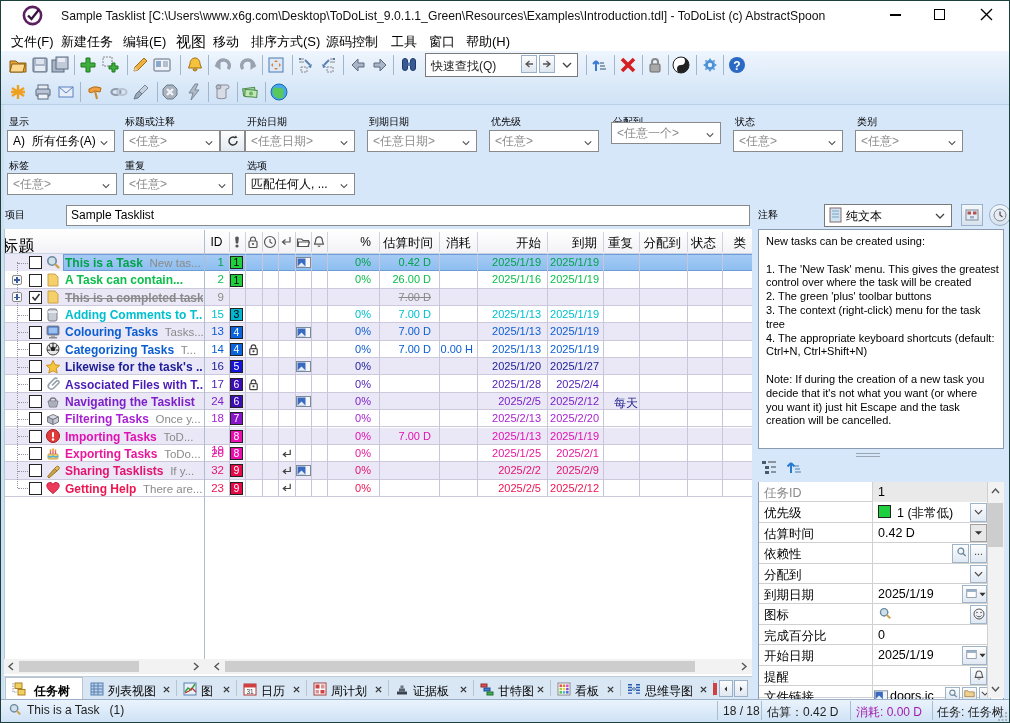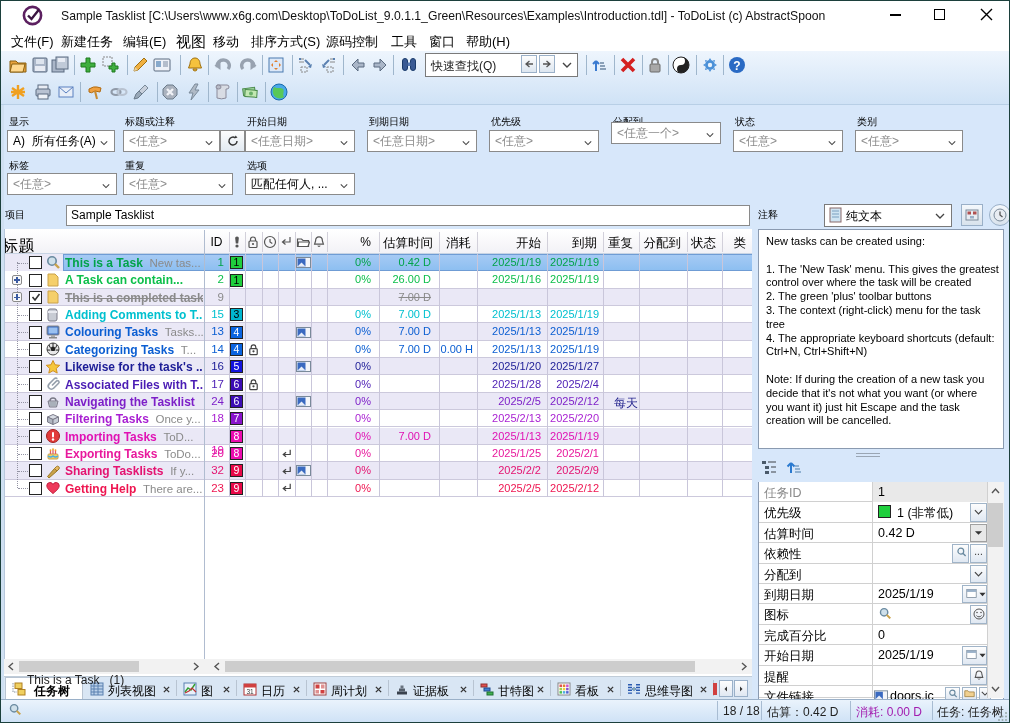--- a/index.html
+++ b/index.html
@@ -876,21 +876,21 @@
       <path d="M1 3 L4.5 7 L8 3" fill="none" stroke="#555" stroke-width="1.4"></path>
     </svg>
 
 <div class="abs" style="left:0;top:104px;width:3px;height:594px;background:#cfe0f2"></div>
 
 <div class="abs" style="left:0;top:698px;width:1008px;height:23px;background:linear-gradient(#eaf3fc,#cfe2f6);border-top:1px solid #9ab0c8"></div>
 <svg class="abs" style="left:7px;top:702px" width="14" height="14" viewBox="0 0 16 16">
       <circle cx="7" cy="6" r="4.2" fill="#cfe0ea" stroke="#6a8aa0" stroke-width="1.6"></circle>
       <path d="M10 9 l4 4" stroke="#caa24a" stroke-width="2.4"></path>
     </svg>
-<div class="abs" style="left:26px;top:672px;font-size:12px;color:#222">This is a Task&nbsp;&nbsp;&nbsp;(1)</div>
+<div class="abs" style="left:26px;top:702px;font-size:12px;color:#222">This is a Task&nbsp;&nbsp;&nbsp;(1)</div>
 <div class="abs" style="left:716px;top:700px;width:1px;height:19px;background:#a8bcd2"></div>
 <div class="abs" style="left:722px;top:703px;font-size:12px;color:#222">18 / 18</div>
 <div class="abs" style="left:760px;top:700px;width:1px;height:19px;background:#a8bcd2"></div>
 <div class="abs" style="left:766px;top:703px;font-size:12px;color:#222">估算：0.42 D</div>
 <div class="abs" style="left:849px;top:700px;width:1px;height:19px;background:#a8bcd2"></div>
 <div class="abs" style="left:855px;top:703px;font-size:12px;color:#a21caf">消耗: 0.00 D</div>
 <div class="abs" style="left:931px;top:700px;width:1px;height:19px;background:#a8bcd2"></div>
 <div class="abs" style="left:936px;top:703px;font-size:12px;color:#222">任务: 任务树</div>
 <svg class="abs" style="left:997px;top:710px" width="10" height="10" viewBox="0 0 10 10">
       <circle cx="8" cy="2" r="1" fill="#9aa"></circle>

